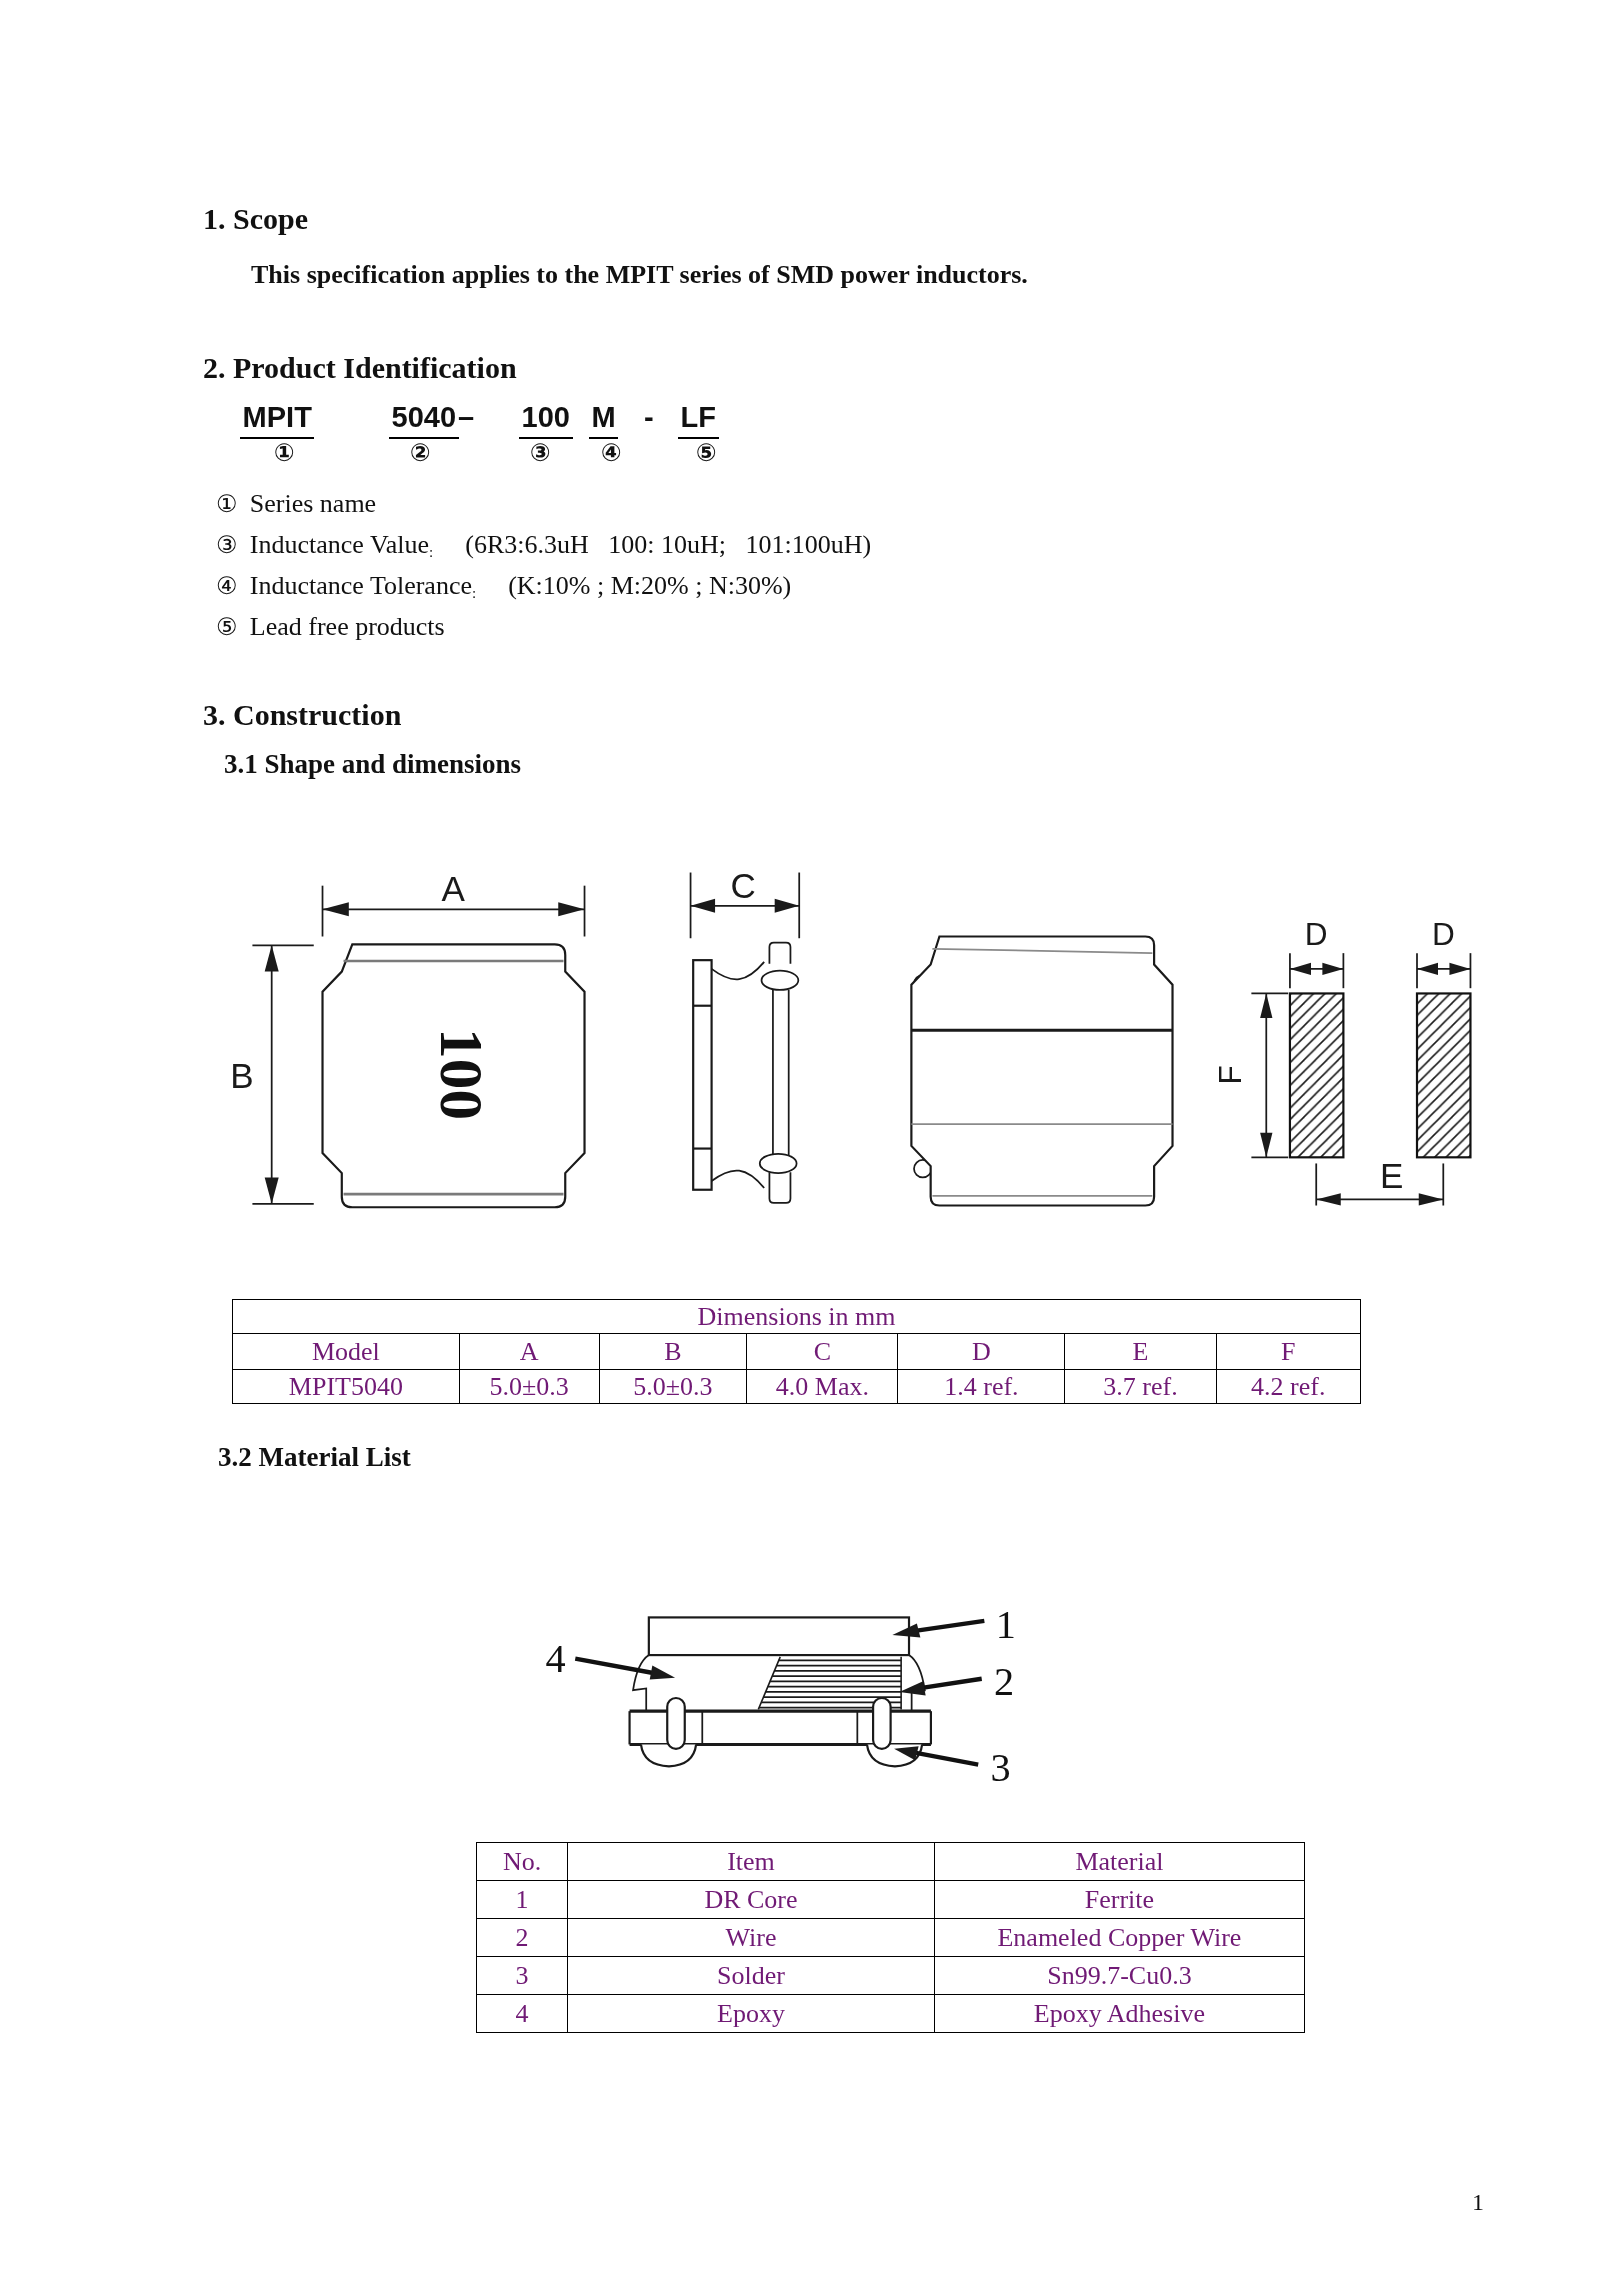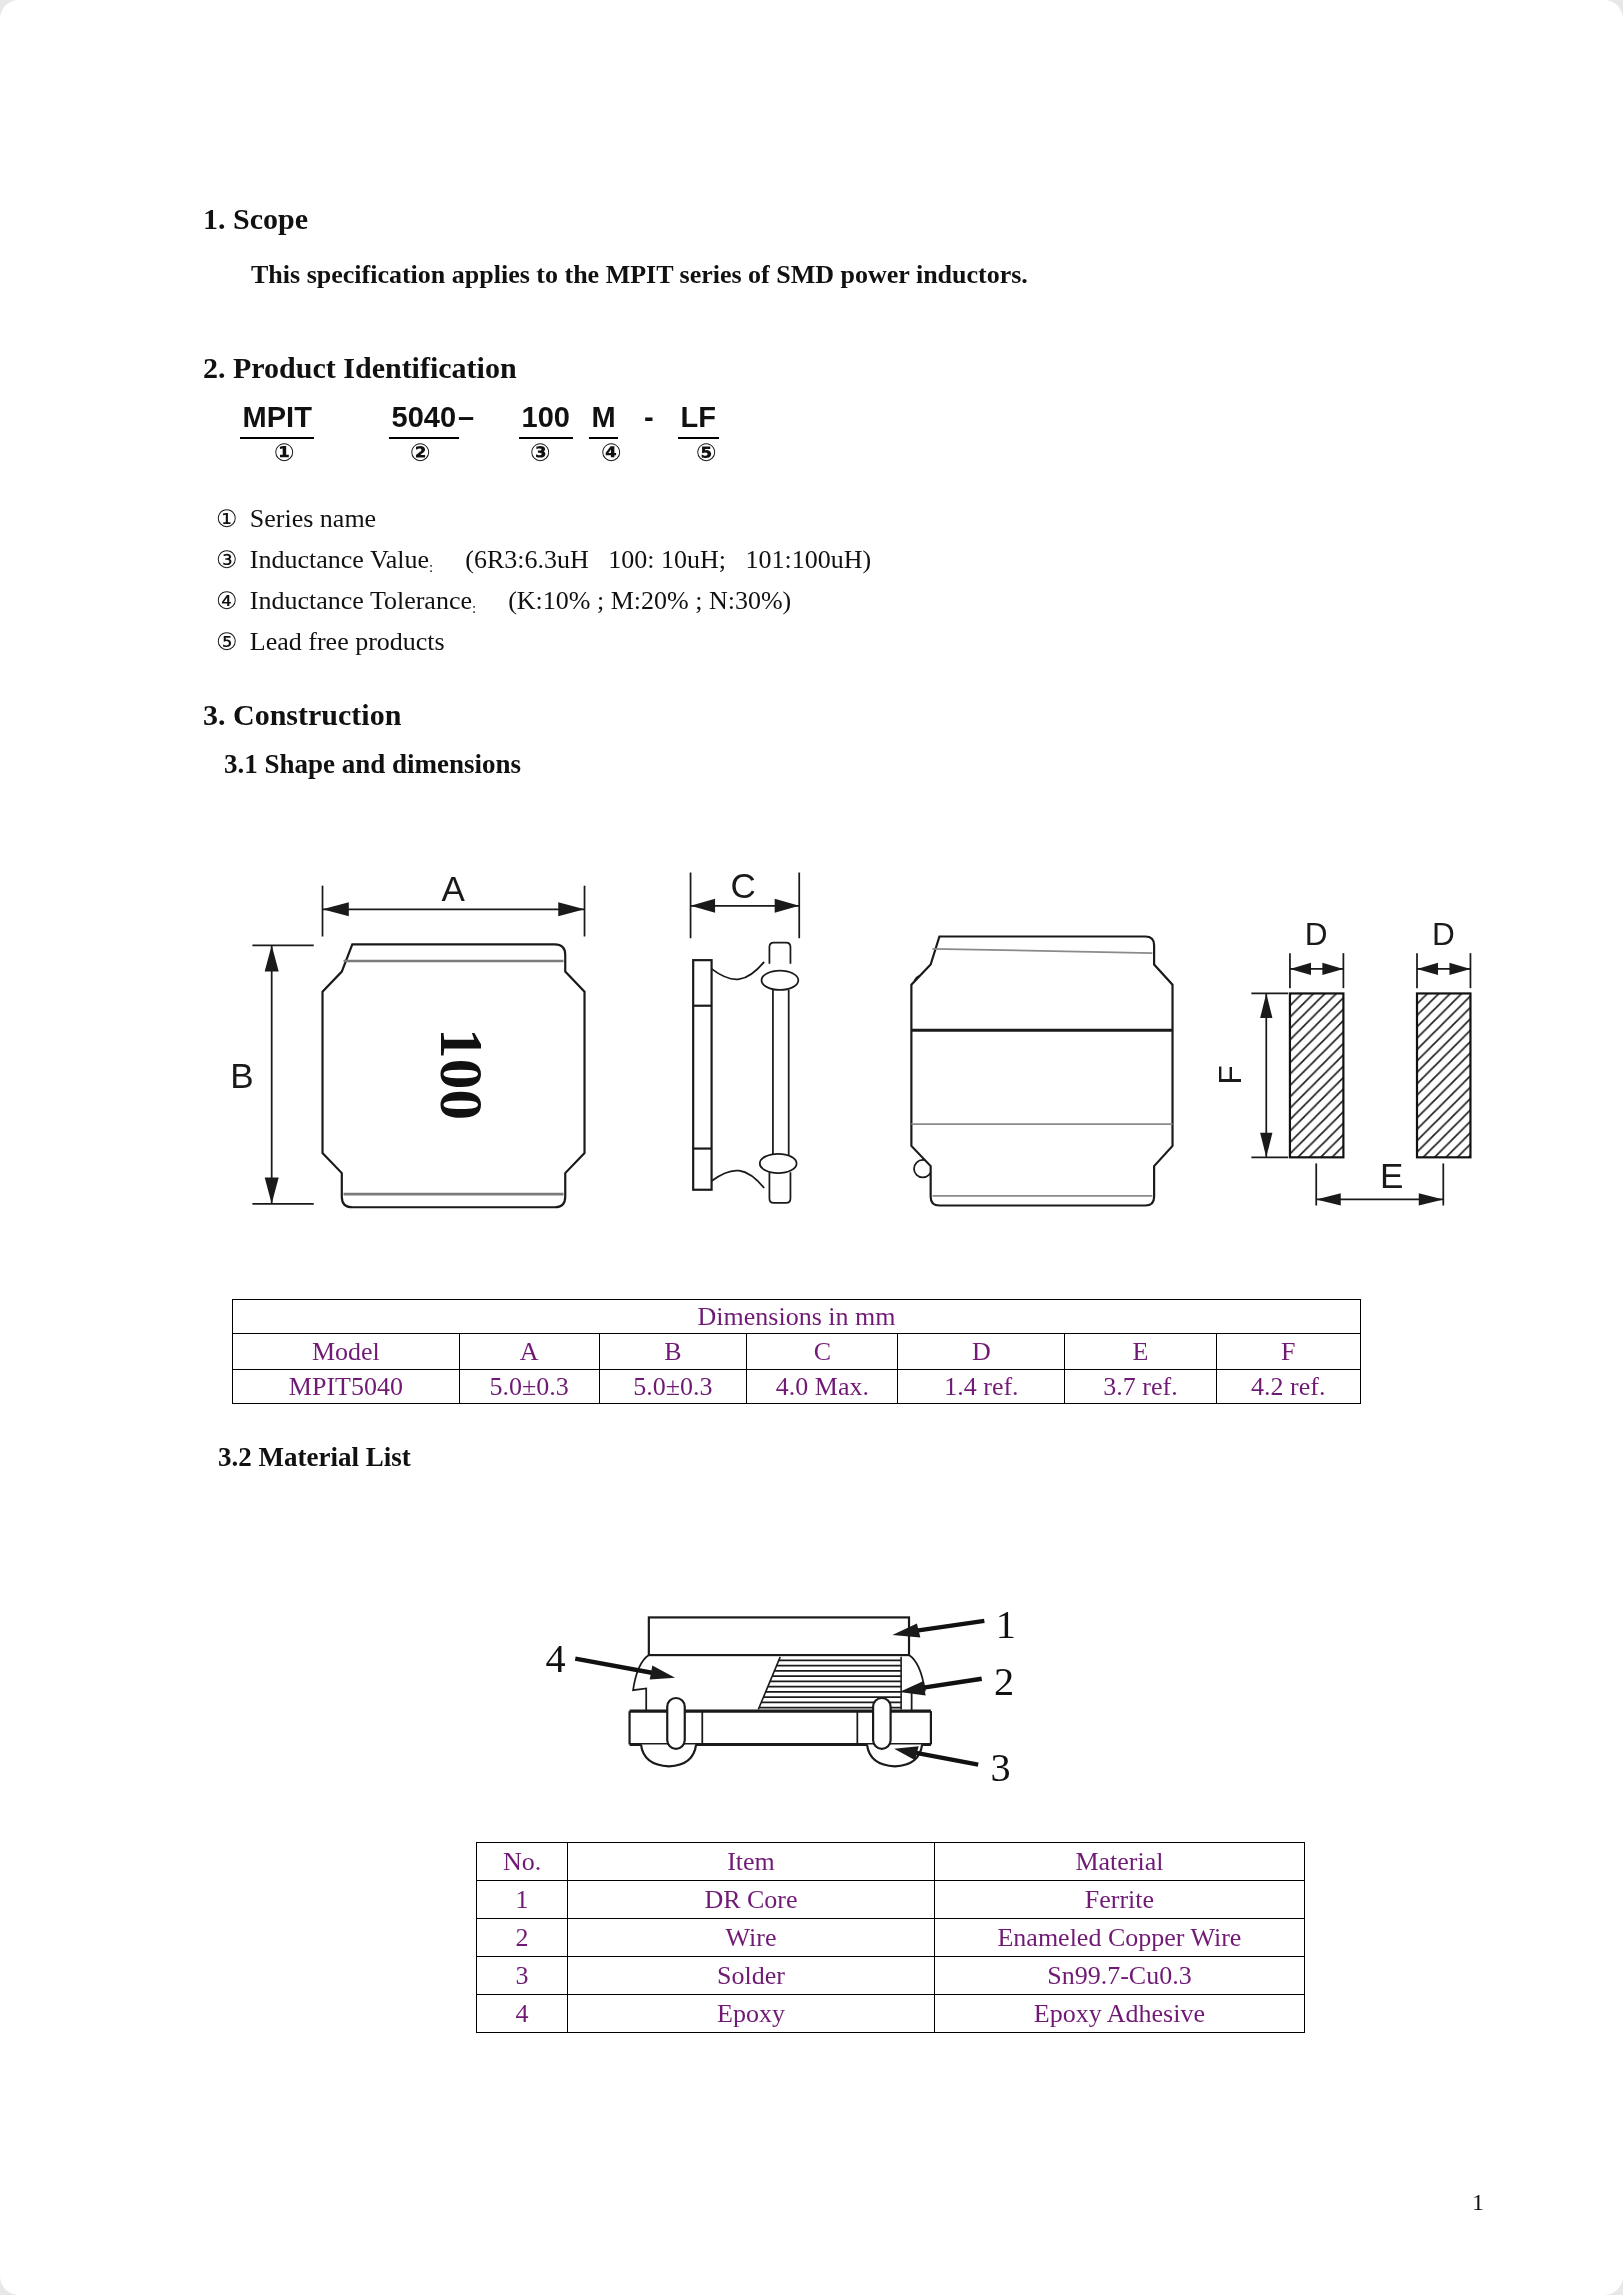--- a/index.html
+++ b/index.html
@@ -1,27 +1,27 @@
 <!DOCTYPE html>
 <html style="font-size:14px"><head>
 <meta charset="utf-8">
 <style>
   html,body { margin:0; padding:0; background:#e8e8e8; }
   .page {
     position:relative; width:1623px; height:2295px; background:#ffffff;
-    font-family:"Liberation Serif", serif; color:#111; overflow:hidden;border-radius:19px;
+    font-family:"Liberation Serif", serif; color:#111; overflow:hidden;
   }
   .abs { position:absolute; white-space:nowrap;font-weight:bold; }
   .h1 { font-weight:bold; font-size:30px; }
   .sub { font-size:27px; }
   .body-text { font-size:26px; }
   .pn-seg { font-family:"Liberation Sans", sans-serif; font-size:29px; }
   .pn-seg.u { border-bottom:2.6px solid #000; padding:0 2.6px 2.6px 2.6px;text-align:center; }
   .circ { font-family:"DejaVu Sans", sans-serif; font-size:24.5px; }
-  .legend { position:absolute; left:216px; top:483px; font-size:26px;margin-top:15px; }
+  .legend { position:absolute; left:216px; top:483px; font-size:26px; }
   .legend .line { height:41px; line-height:41px; }
   .legend .num { font-family:"DejaVu Sans", sans-serif; font-size:24px; margin-right:12.3px; }
   .legend .colon { font-size:15px; vertical-align:-3.5px; }
   .legend .note { margin-left:32px; white-space:pre; }
   table { border-collapse:collapse; table-layout:fixed; text-align:center; font-size:26px; color:#701a75; }
   table td { border:1.8px solid #000; padding:0; overflow:hidden; }
   .dims-table { position:absolute; left:232px; top:1299px; width:1129px; }
   .dims-table td { height:33px; }
   .dims-table .hdr td { height:35px; }
   .mat-table { position:absolute; left:476px; top:1842px; width:829px; }

